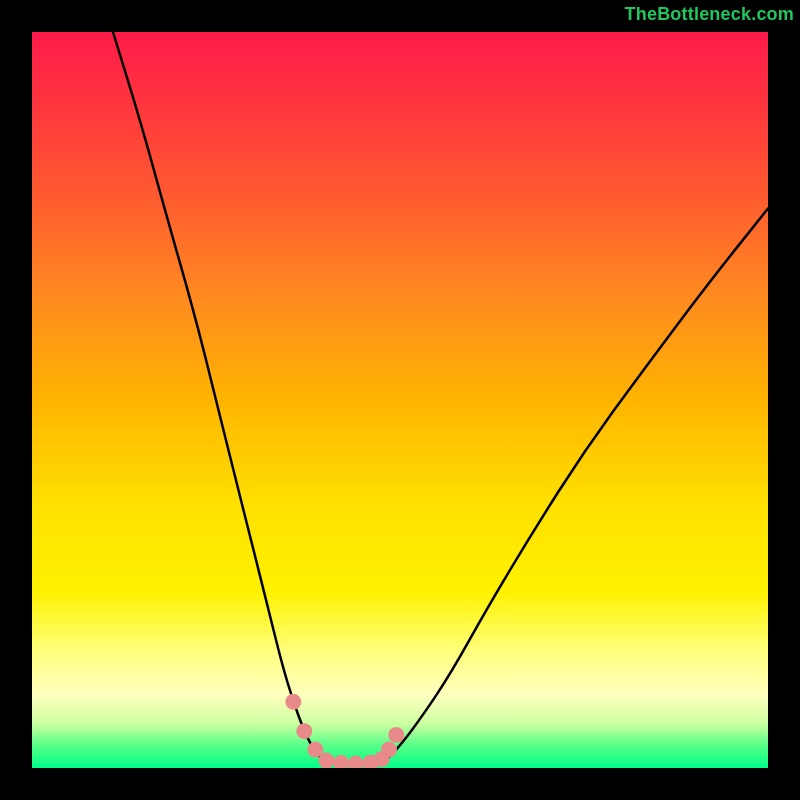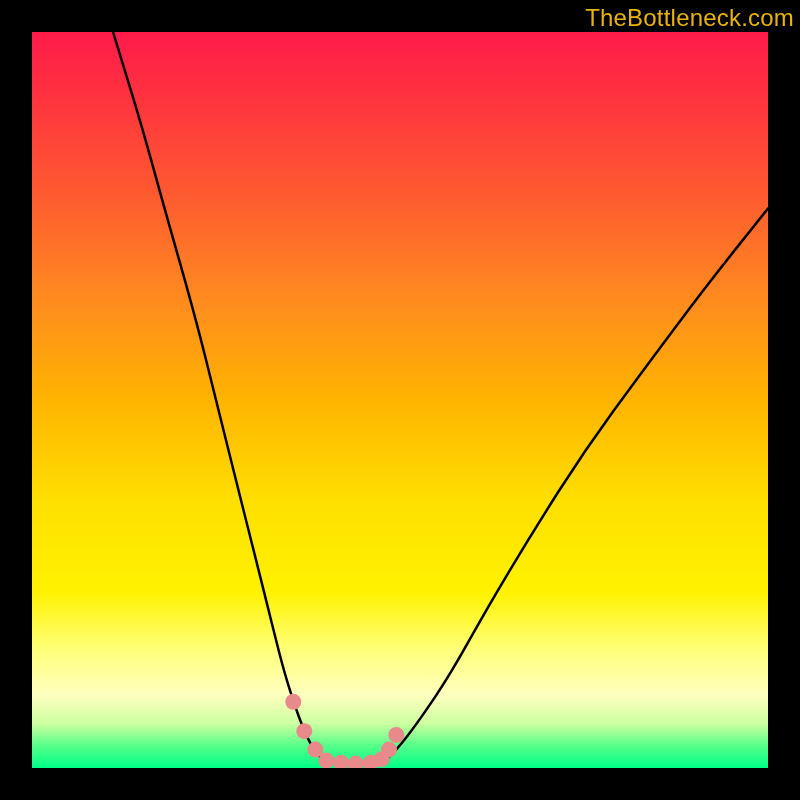--- a/index.html
+++ b/index.html
@@ -59,23 +59,23 @@
     position: absolute;
     top: 0;
     left: 0;
     width: 100%;
     height: 100%;
   }
   .watermark {
     position: absolute;
     top: 4px;
     right: 6px;
-    color: #eab308;
-    font-size: 24px;
-    font-weight: 400;
+    color: #22c55e;
+    font-size: 18px;
+    font-weight: 700;
     letter-spacing: 0.2px;
   }
 </style>
 </head>
 <body>
 
 <div class="frame">
 
   <div class="plot-area">
     <div class="gradient-bg">

